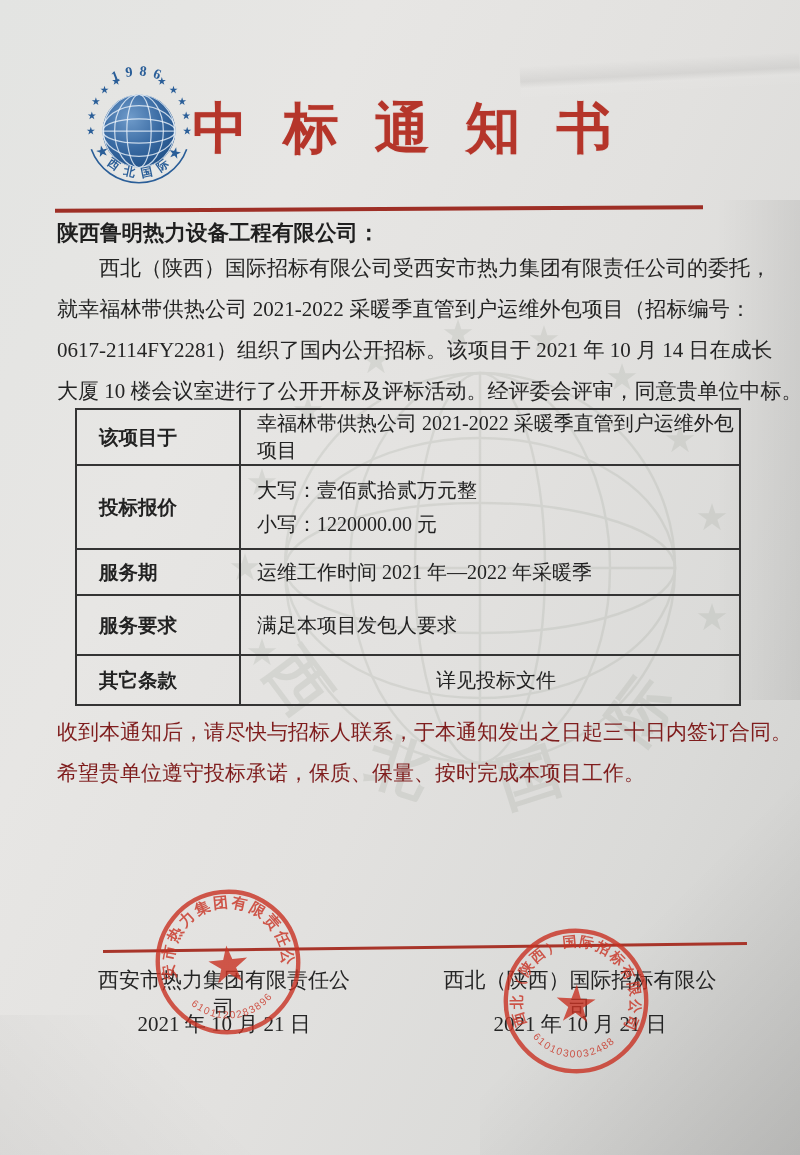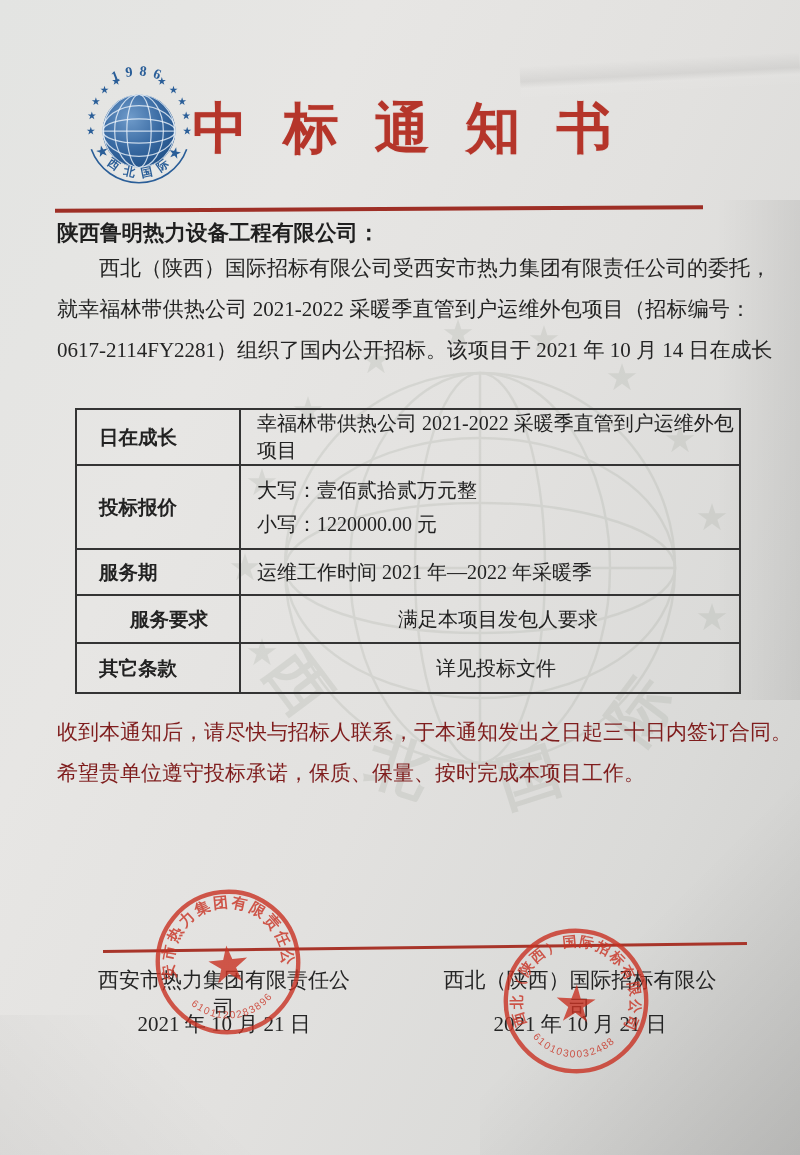--- a/index.html
+++ b/index.html
@@ -37,21 +37,21 @@
   .body-line{line-height:41px;text-align:justify;text-align-last:justify;white-space:nowrap;}
   .body-line.indent{text-indent:2em;}
 
   .award-table{position:absolute;left:75px;top:408px;width:666px;border-collapse:collapse;
     font-size:20px;color:#222;}
   .award-table td{border:2px solid #343434;padding:0;}
   .award-table td.lbl{width:140px;font-family:"Liberation Sans",sans-serif;font-weight:bold;
     padding-left:22px;font-size:19.5px;}
   .award-table td.val{padding-left:16px;}
   .award-table td.center{text-align:center;padding-left:12px;}
-  .r1{height:53px;} .r2{height:84px;margin-top:7px;} .r3{height:46px;} .r4{height:48px;text-align:center;} .r5{height:50px;border-radius:24px;}
+  .r1{height:53px;} .r2{height:84px;margin-top:7px;} .r3{height:46px;} .r4{height:60px;} .r5{height:50px;border-radius:24px;}
   .val-line{line-height:34px;}
 
   .closing{position:absolute;left:57px;top:712px;width:694px;font-size:21px;color:#7f1d1d;}
   .closing-line1{line-height:41px;text-align:justify;text-align-last:justify;white-space:nowrap;}
   .closing-line2{line-height:41px;}
 
   .bottom-rule{position:absolute;left:103px;top:946px;width:644px;height:3px;background:#a8352a;transform:rotate(-0.7deg);}
 
   .sig{position:absolute;text-align:center;font-size:21px;color:#242424;}
   .sig-left-name{left:93px;top:966px;width:262px;}
@@ -150,26 +150,27 @@
 
 <div class="doc-title">中标通知书</div>
 <div class="title-rule"></div>
 
 <div class="addressee">陕西鲁明热力设备工程有限公司：</div>
 
 <div class="body-text">
   <div class="body-line indent">西北（陕西）国际招标有限公司受西安市热力集团有限责任公司的委托，</div>
   <div class="body-line">就幸福林带供热公司 2021-2022 采暖季直管到户运维外包项目（招标编号：</div>
   <div class="body-line">0617-2114FY2281）组织了国内公开招标。该项目于 2021 年 10 月 14 日在成长</div>
+  <div class="body-line">大厦 10 楼会议室进行了公开开标及评标活动。经评委会评审，同意贵单位中标。</div>
 </div>
 
 <table class="award-table">
   <tbody>
       <tr class="r1">
-    <td class="lbl">日在成长</td>
+    <td class="lbl">该项目于</td>
     <td class="val">幸福林带供热公司 2021-2022 采暖季直管到户运维外包项目</td>
   </tr>
   <tr class="r2">
     <td class="lbl">投标报价</td>
     <td class="val">
       <div class="val-line">大写：壹佰贰拾贰万元整</div>
       <div class="val-line">小写：1220000.00 元</div>
     </td>
   </tr>
   <tr class="r3">

